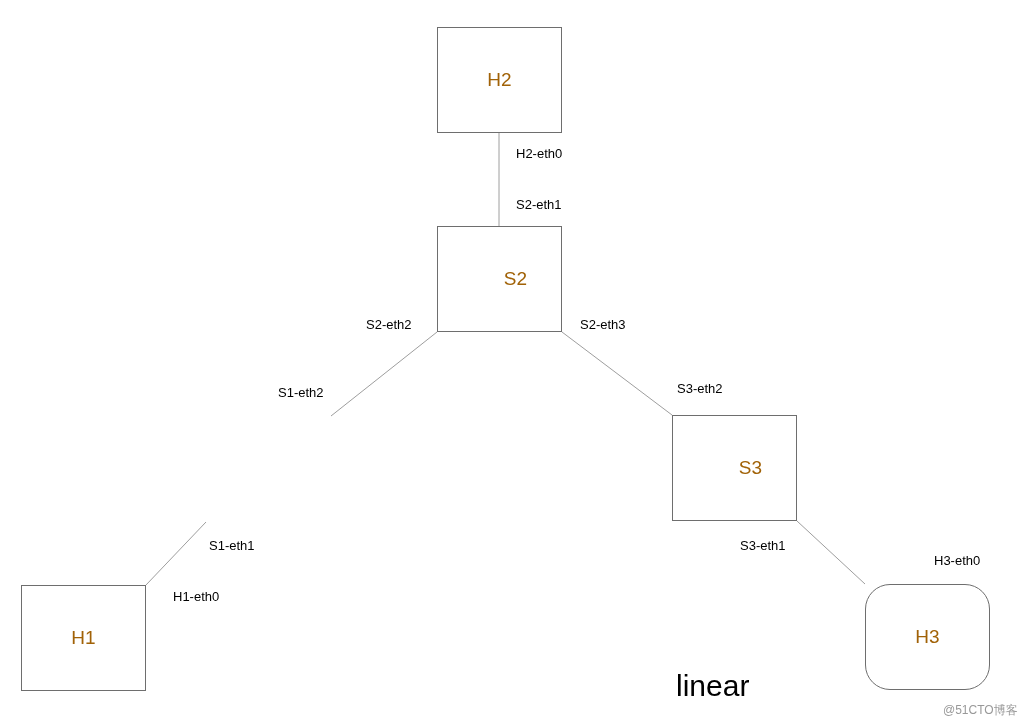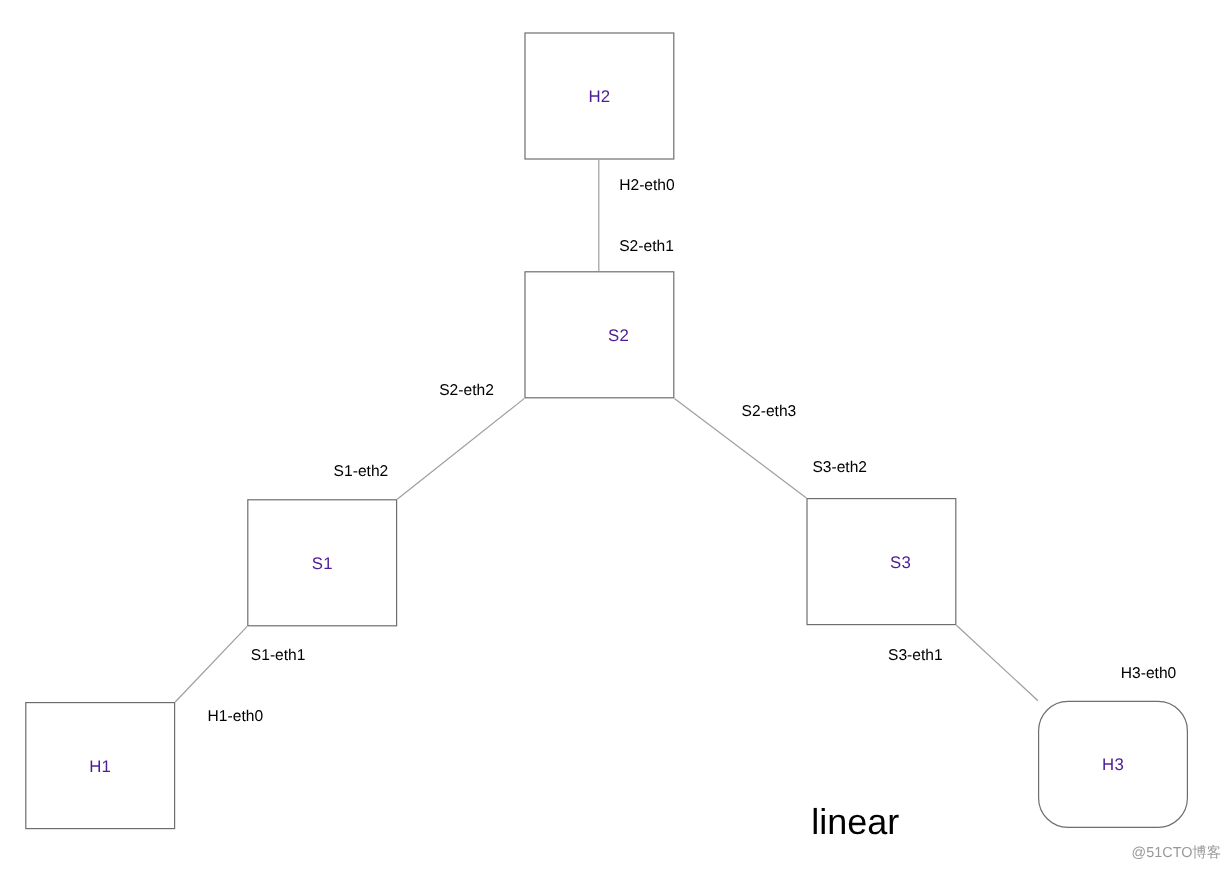--- a/index.html
+++ b/index.html
@@ -26,41 +26,41 @@
     width: 125px;
     height: 106px;
     box-sizing: border-box;
     border: 1px solid #6e6e6e;
     background: #ffffff;
     display: flex;
     align-items: center;
     justify-content: center;
   }
   .node span {
-    font-size: 14px;
-    color: #4c1d95;
+    font-size: 19px;
+    color: #a16207;
     letter-spacing: 0.2px;
   }
   #node-h2 { left: 437px; top: 27px; }
   #node-s2 { left: 437px; top: 226px; padding-left: 32px; }
   #node-s1 { left: 206px; top: 416px; }
   #node-s3 { left: 672px; top: 415px; padding-left: 32px; }
   #node-h1 { left: 21px;  top: 585px; }
   #node-h3 { left: 865px; top: 584px; border-radius: 25px; }
 
   .edge-label {
     position: absolute;
     font-size: 13px;
     color: #000000;
     white-space: nowrap;
   }
   .el-h2eth0 { left: 516px; top: 146px; }
   .el-s2eth1 { left: 516px; top: 197px; }
   .el-s2eth2 { left: 366px; top: 317px; }
-  .el-s2eth3 { left: 618px; top: 317px; margin-top: 18px; }
+  .el-s2eth3 { left: 580px; top: 317px; }
   .el-s1eth2 { left: 278px; top: 385px; }
   .el-s3eth2 { left: 677px; top: 381px; }
   .el-s1eth1 { left: 209px; top: 538px; }
   .el-s3eth1 { left: 740px; top: 538px; }
   .el-h1eth0 { left: 173px; top: 589px; }
   .el-h3eth0 { left: 901px; top: 553px; margin-left: 33px; }
 
   .caption {
     position: absolute;
     left: 676px;
@@ -90,23 +90,20 @@
     <line x1="206" y1="522" x2="146" y2="585"></line>
     <line x1="797" y1="521" x2="865" y2="584"></line>
   </svg>
 
   <div class="node" id="node-h2">
     <span>H2</span>
   </div>
   <div class="node" id="node-s2">
     <span>S2</span>
   </div>
-  <div class="node" id="node-s1">
-    <span>S1</span>
-  </div>
   <div class="node" id="node-s3">
     <span>S3</span>
   </div>
   <div class="node" id="node-h1">
     <span>H1</span>
   </div>
   <div class="node" id="node-h3">
     <span>H3</span>
   </div>
 

